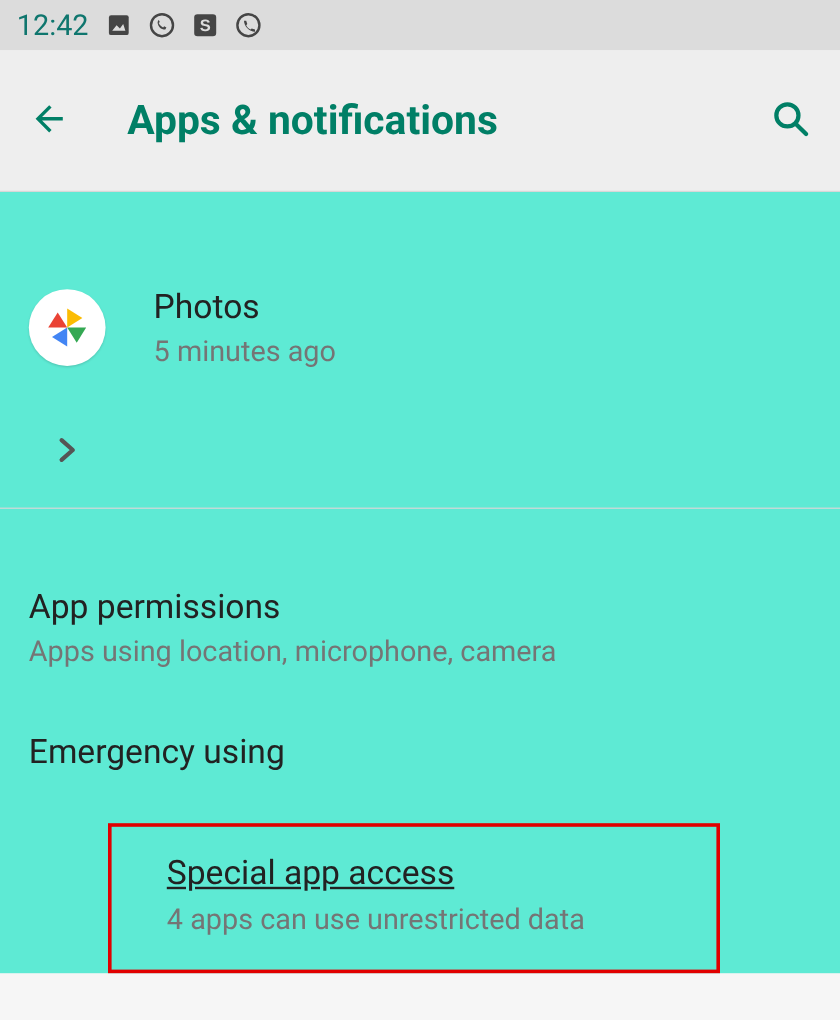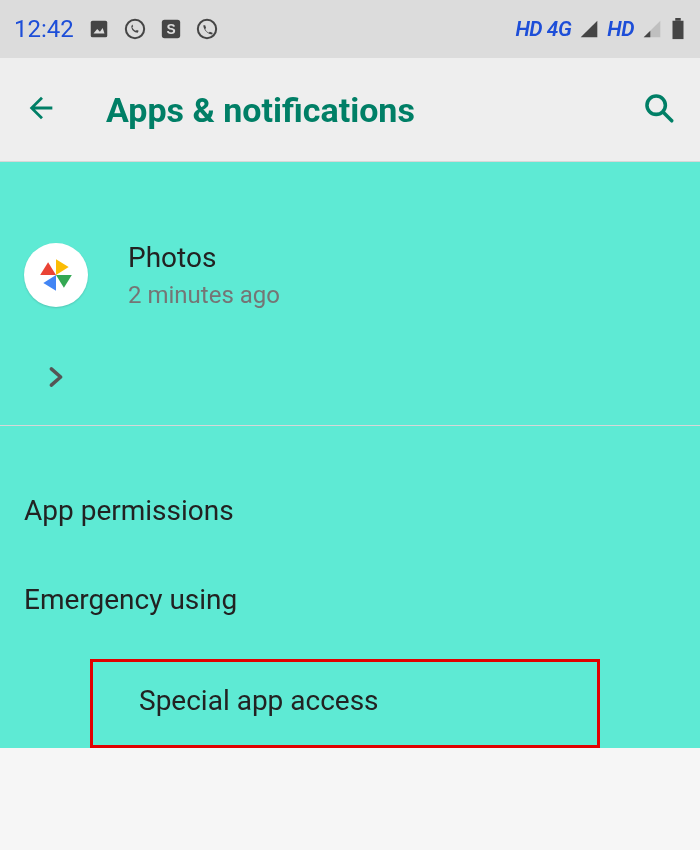--- a/index.html
+++ b/index.html
@@ -7,36 +7,36 @@
       width: 700px;
       height: 850px;
       background: #f6f6f6;
       font-family: Roboto, "Helvetica Neue", Arial, sans-serif;
       overflow: hidden;
       color: #212121;
     }
 
     
     .status-bar {
-      height: 58px;
+      height: 42px;
       background: #dcdcdc;
       display: flex;
       align-items: center;
       padding: 0 14px;
       font-size: 24px;
-      color: #1d4ed8;
+      color: #0f766e;
     }
     .status-left { display: flex; align-items: center; gap: 14px; }
     .status-right { margin-left: auto; display: flex; align-items: center; gap: 8px; font-style: italic; font-weight: 600; letter-spacing: -0.5px; }
     .status-right .sig-label { font-size: 21px; }
     .status-icon { display: inline-flex; align-items: center; }
 
     
     .app-bar {
-      height: 104px;
+      height: 118px;
       background: #eeeeee;
       display: flex;
       align-items: center;
       padding: 0 24px;
       gap: 48px;
       border-bottom: 1px solid #d7d7d7;
     }
     .app-bar-title {
       color: #007f66;
       font-size: 34px;
@@ -87,21 +87,21 @@
       width: 100%;
     }
 
     .section-gap { height: 40px; }
 
     .highlight-box {
       border: 3px solid #e10000;
       margin: 0 100px 0 90px;
       padding: 22px 20px 28px 46px;
     }
-    .highlight-box .title { font-size: 28px; color:#222; }
+    .highlight-box .title { font-size: 28px; color:#222;text-decoration:underline; }
     .highlight-box .sub { font-size: 24px; color:#757575; margin-top: 8px; }
 
     .indent-row { }
   </style>
 </head>
 <body>
 
 <div class="status-bar">
   <div class="status-left">
     <span>12:42</span>
@@ -120,41 +120,20 @@
     <span class="status-icon">
       <svg width="22" height="22" viewBox="0 0 24 24">
           <rect x="2" y="2" width="20" height="20" rx="3" fill="#454545"></rect>
           <text x="12" y="17" text-anchor="middle" font-size="15" font-weight="700" fill="#dcdcdc" font-family="Arial">S</text>
         </svg>
     </span>
     <span class="status-icon">
       <svg width="22" height="22" viewBox="0 0 24 24">
           <circle cx="12" cy="12" r="10" fill="none" stroke="#454545" stroke-width="2.2"></circle>
           <path d="M8 8l2 0 1 3-1 1c1 2 2 3 4 4l1-1 3 1 0 2c-5 0-10-5-10-10z" fill="#454545"></path>
-        </svg>
-    </span>
-  </div>
-  <div class="status-right">
-    <span class="sig-label">HD 4G</span>
-    <span class="status-icon">
-      <svg width="20" height="20" viewBox="0 0 24 24">
-          <polygon points="2,22 22,22 22,2" fill="#454545"></polygon>
-        </svg>
-    </span>
-    <span class="sig-label">HD</span>
-    <span class="status-icon">
-      <svg width="20" height="20" viewBox="0 0 24 24">
-          <polygon points="2,22 22,22 22,2" fill="#bfbfbf"></polygon>
-          <polygon points="2,22 10,22 10,14" fill="#454545"></polygon>
-        </svg>
-    </span>
-    <span class="status-icon">
-      <svg width="16" height="22" viewBox="0 0 14 24">
-          <rect x="4" y="0" width="6" height="3" fill="#454545"></rect>
-          <rect x="1" y="3" width="12" height="20" fill="#454545"></rect>
         </svg>
     </span>
   </div>
 </div>
 
 <div class="app-bar">
   <span>
     <svg width="34" height="34" viewBox="0 0 24 24">
         <path d="M20 11H7.8l5.6-5.6L12 4l-8 8 8 8 1.4-1.4L7.8 13H20z" fill="#007f66"></path>
       </svg>
@@ -178,48 +157,50 @@
         <svg width="38" height="38" viewBox="0 0 48 48">
           <polygon points="24,24 24,4 40,14" fill="#FBBC04"></polygon>
           <polygon points="24,24 44,24 34,40" fill="#34A853"></polygon>
           <polygon points="24,24 24,44 8,34" fill="#4285F4"></polygon>
           <polygon points="24,24 4,24 14,8" fill="#EA4335"></polygon>
         </svg>
       </div>
     </div>
     <div class="texts">
       <div class="title">Photos</div>
-      <div class="sub">2 minutes ago</div>
+      <div class="sub">5 minutes ago</div>
     </div>
   </div>
 
   <div class="row" style="padding-top:30px;padding-bottom:30px;">
     <div class="leading">
       <span>
         <svg width="28" height="28" viewBox="0 0 24 24">
             <path d="M8 5l8 7-8 7" fill="none" stroke="#555" stroke-width="3" stroke-linecap="round" stroke-linejoin="round"></path>
           </svg>
       </span>
     </div>
   </div>
 
   <div class="divider"></div>
 
   <div class="section-gap"></div>
 
   <div class="row indent-row">
     <div class="texts">
       <div class="title">App permissions</div>
+      <div class="sub">Apps using location, microphone, camera</div>
     </div>
   </div>
 
   <div class="row indent-row" style="padding-top:28px;padding-bottom:28px;">
     <div class="texts">
       <div class="title">Emergency using</div>
     </div>
   </div>
 
   <div style="height:14px"></div>
 
   <div class="highlight-box">
     <div class="title">Special app access</div>
+    <div class="sub">4 apps can use unrestricted data</div>
   </div>
 </div>
 
 </body></html>

